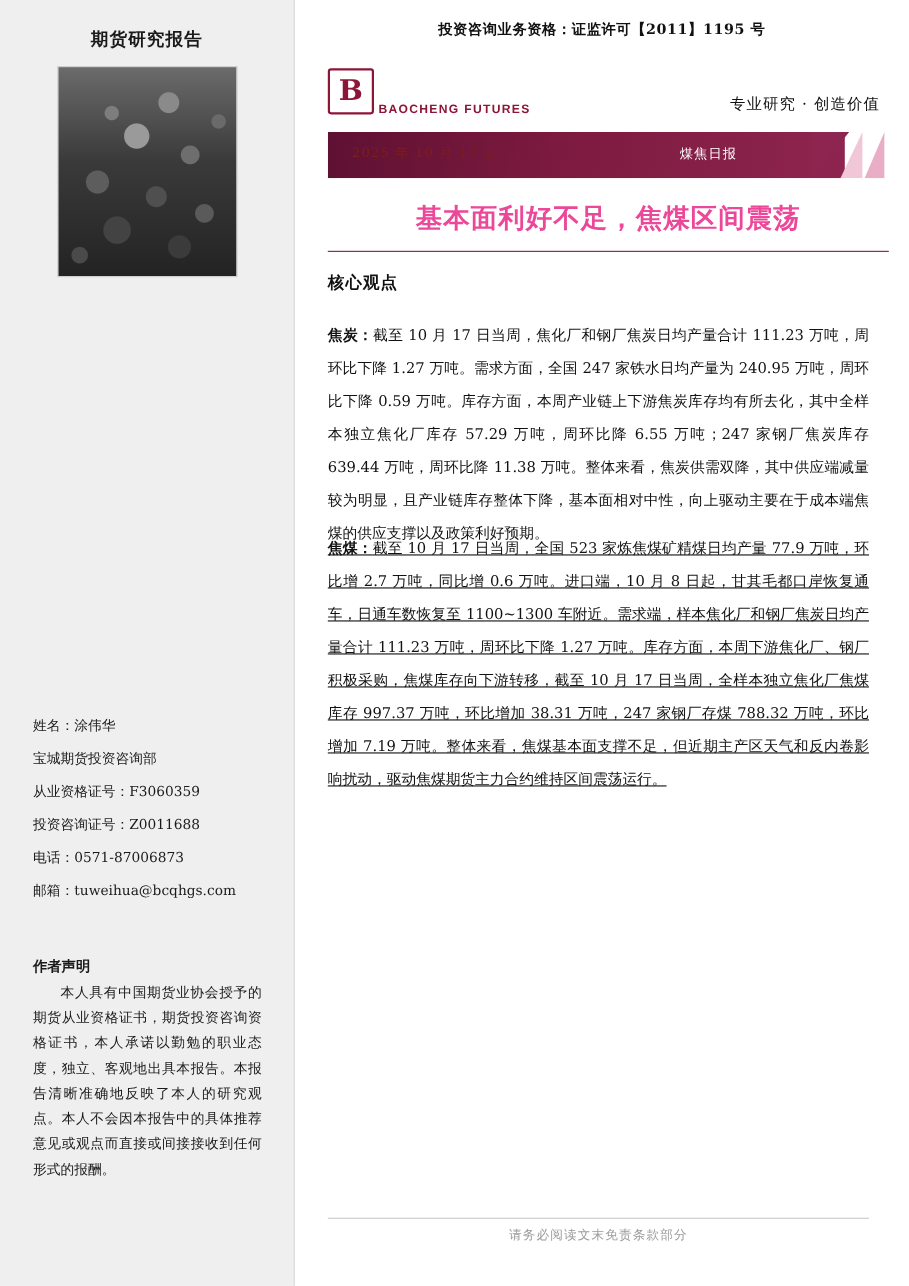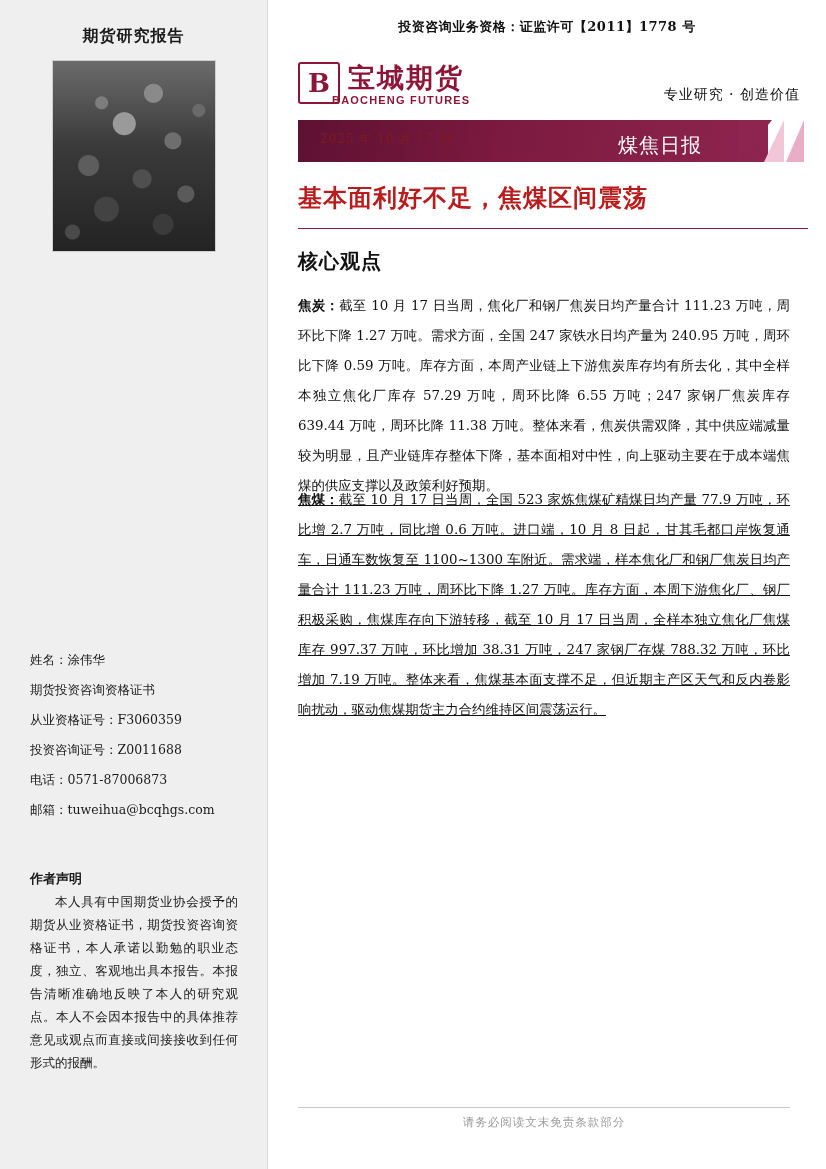--- a/index.html
+++ b/index.html
@@ -128,21 +128,21 @@
   .logo-cn {
     position: absolute;
     left: 50px; top: 0px;
     font-size: 27px;
     font-weight: bold;
     color: #8c1538;
     letter-spacing: 2px;
   }
   .logo-en {
     position: absolute;
-    left: 34px; top: 34px;
+    left: 46px; top: 34px;
     font-size: 11px;
     font-weight: bold;
     color: #8c1538;
     letter-spacing: 1.2px;
     font-family: "Liberation Sans", sans-serif;
   }
   .slogan {
     position: absolute;
     right: 8px; top: 26px;
     font-size: 14px;
@@ -188,45 +188,45 @@
   .banner-date {
     position: absolute;
     left: 22px; top: 11px;
     font-size: 12px;
     color: #7f1d1d;
     letter-spacing: 1px;
   }
   .banner-type {
     position: absolute;
     left: 320px; top: 12px;
-    font-size: 20px;
+    font-size: 12px;
     color: #ffffff;
     letter-spacing: 1px;
   }
   .headline {
     position: absolute;
     left: 30px; top: 182px;
     width: 510px;
-    text-align: left;
+    text-align: center;
     font-size: 24px;
     font-weight: bold;
-    color: #b91c1c;
+    color: #ec4899;
     letter-spacing: 1px;
   }
   .hr-main {
     position: absolute;
     left: 30px; top: 228px;
     width: 510px;
     height: 1px;
     background: #8c1538;
   }
   .section-title {
     position: absolute;
     left: 30px; top: 248px;
-    font-size: 20px;
+    font-size: 15px;
     font-weight: bold;
     color: #111;
     letter-spacing: 1px;
     text-align: right;
   }
   .body-block {
     position: absolute;
     left: 30px;
     width: 492px;
     font-size: 13.4px;
@@ -268,38 +268,37 @@
 <body>
 
 <div class="page">
 
   <div class="sidebar">
     <div class="sidebar-title">期货研究报告</div>
     <div class="cover-photo"></div>
 
     <div class="sidebar-info">
       <div>姓名：涂伟华</div>
-      <div>期货投资咨询资格证书</div>
+      <div>宝城期货投资咨询部</div>
       <div>从业资格证号：F3060359</div>
       <div>投资咨询证号：Z0011688</div>
       <div>电话：0571-87006873</div>
       <div>邮箱：tuweihua@bcqhgs.com</div>
     </div>
 
     <div class="declaration-title">作者声明</div>
     <div class="declaration-body">本人具有中国期货业协会授予的期货从业资格证书，期货投资咨询资格证书，本人承诺以勤勉的职业态度，独立、客观地出具本报告。本报告清晰准确地反映了本人的研究观点。本人不会因本报告中的具体推荐意见或观点而直接或间接接收到任何形式的报酬。</div>
   </div>
 
   <div class="main">
 
-    <div class="qualification">投资咨询业务资格：证监许可【2011】1778 号</div>
+    <div class="qualification">投资咨询业务资格：证监许可【2011】1195 号</div>
 
     <div class="logo-row">
       <div class="logo-mark">B</div>
-      <div class="logo-cn">宝城期货</div>
       <div class="logo-en">BAOCHENG FUTURES</div>
       <div class="slogan">专业研究 · 创造价值</div>
     </div>
 
     <div class="banner">
       <div class="banner-bg"></div>
       <div class="banner-tri"></div>
       <div class="banner-accent1"></div>
       <div class="banner-accent2"></div>
       <div class="banner-date">2025 年 10 月 17 日</div>

